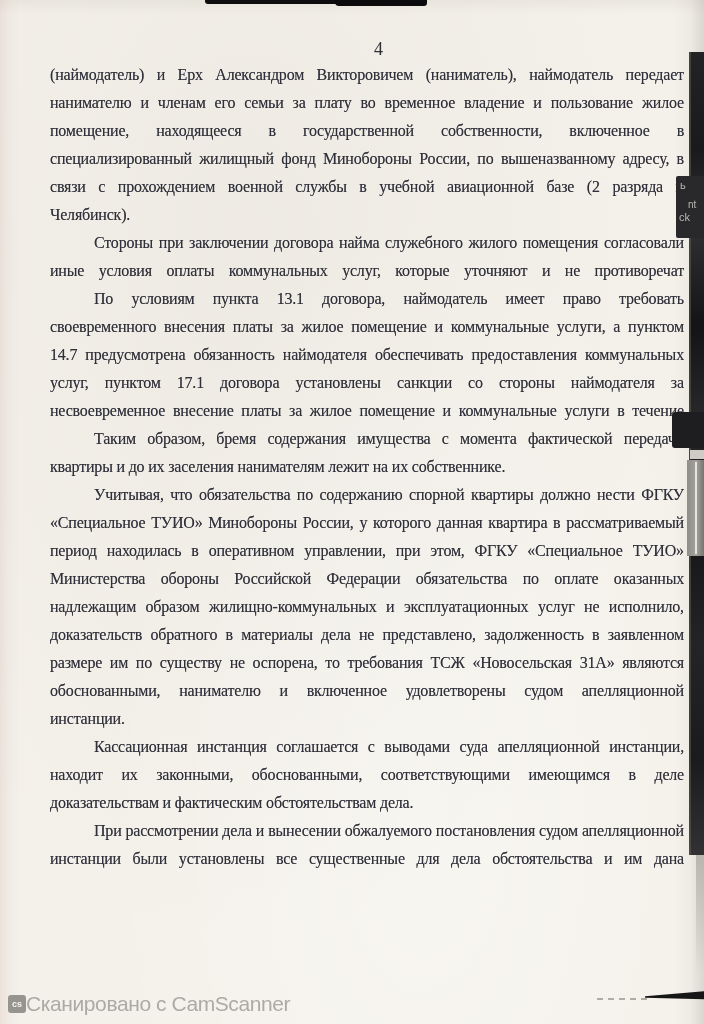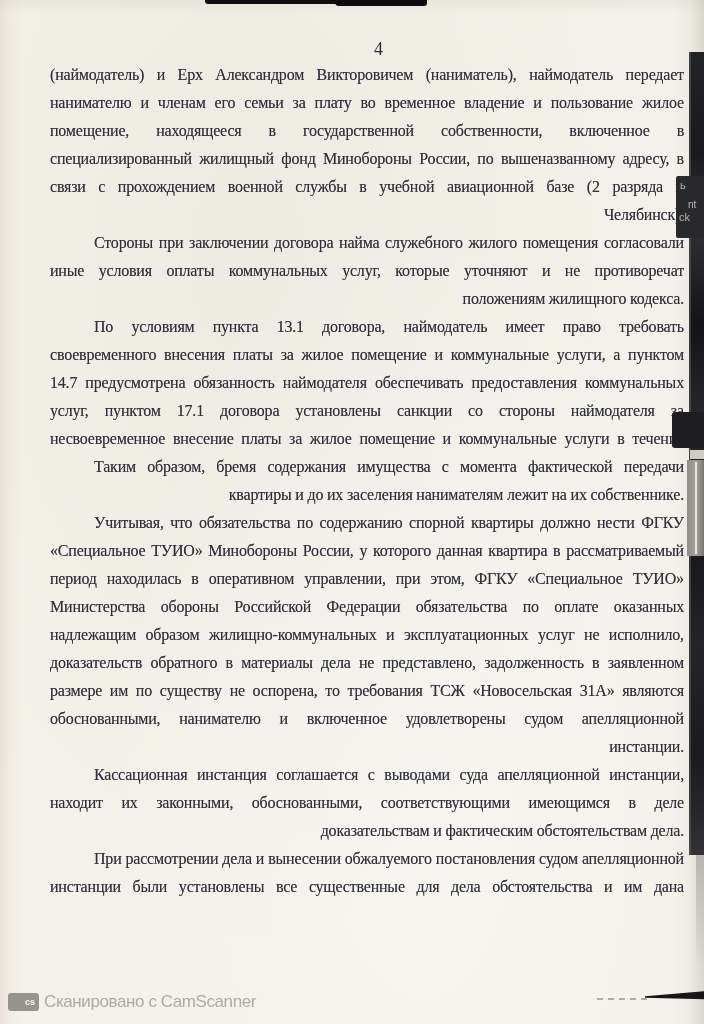--- a/index.html
+++ b/index.html
@@ -20,21 +20,20 @@
   .pageno {
     position:absolute; top:37px; left:374px;
     font-size:18px; line-height:24px; color:#2e2e35;
   }
 
   .textblock { position:absolute; left:50px; top:61px; width:634px; }
   .line {
     height:28px; line-height:28px; overflow:hidden; white-space:nowrap;
     font-size:16px; letter-spacing:-0.2px; color:#30303a;
     text-shadow:0 0 0.5px rgba(44,44,56,0.55);
-    text-align:right;
   }
   .line.just { display:flex; justify-content:space-between; }
   .line.indent { padding-left:44px; }
 
   
   .top-bar { position:absolute; left:205px; top:0; width:220px; height:4px;
     background:#0d0d0f; border-radius:0 0 3px 3px; }
   .top-bar-thick { position:absolute; left:335px; top:0; width:92px; height:6px;
     background:#0b0b0d; border-radius:0 0 3px 4px; }
 
@@ -62,23 +61,23 @@
 
   .streak { position:absolute; left:645px; top:991px; width:59px; height:9px;
     background:#161616; clip-path:polygon(0 58%, 100% 2%, 100% 92%, 0 74%); }
   .streak-dashes { position:absolute; left:597px; top:998px; width:50px; height:2px;
     background:repeating-linear-gradient(90deg, rgba(118,115,108,0.55) 0 6px, rgba(0,0,0,0) 6px 11px); }
 
   
   .watermark { position:absolute; left:8px; top:992px; display:flex; align-items:center; }
   .cs-badge { width:18px; height:18px; background:#96948e; border-radius:3px;
     color:#f6f5f2; font-family:"Liberation Sans",sans-serif; font-size:9px; font-weight:bold;
-    display:flex; align-items:center; justify-content:center;padding-left:13px; }
-  .wm-text { margin-left:5px; font-family:"Liberation Sans",sans-serif;
-    font-size:17px; letter-spacing:-0.4px; color:#adaaa5; }
+    display:flex; align-items:center; justify-content:center; }
+  .wm-text { font-family:"Liberation Sans",sans-serif;
+    font-size:21px; letter-spacing:-0.4px; color:#adaaa5; }
 </style>
 </head>
 <body>
 
 <div class="page">
 
   <div class="pageno">4</div>
 
   <div class="textblock" id="textblock">
       <div class="line just">
@@ -157,21 +156,20 @@
         <span>условия</span>
         <span>оплаты</span>
         <span>коммунальных</span>
         <span>услуг,</span>
         <span>которые</span>
         <span>уточняют</span>
         <span>и</span>
         <span>не</span>
         <span>противоречат</span>
       </div>
-      <div class="line">положениям жилищного кодекса.</div>
       <div class="line indent just">
         <span>По</span>
         <span>условиям</span>
         <span>пункта</span>
         <span>13.1</span>
         <span>договора,</span>
         <span>наймодатель</span>
         <span>имеет</span>
         <span>право</span>
         <span>требовать</span>

